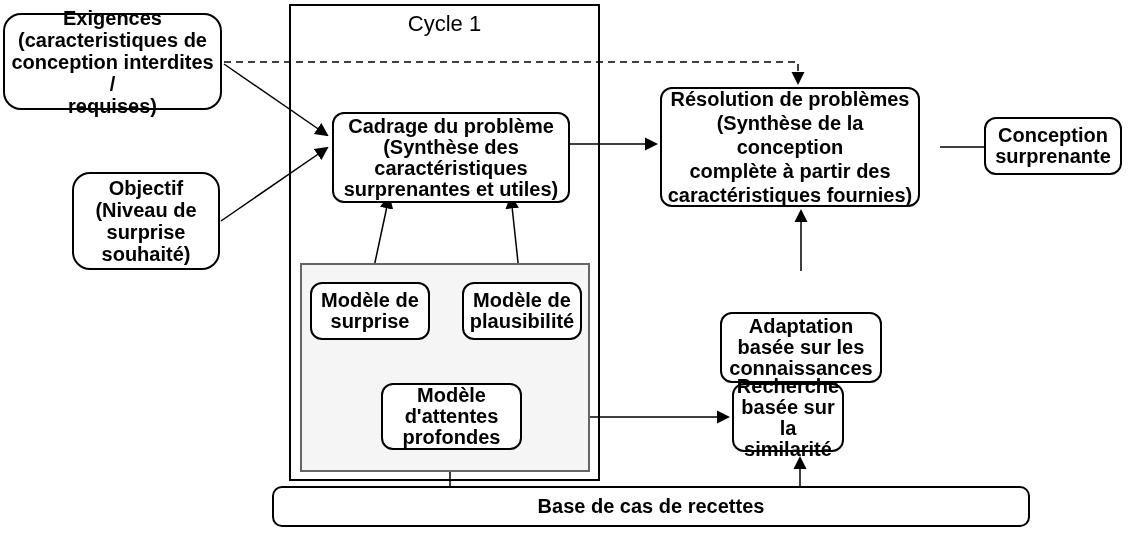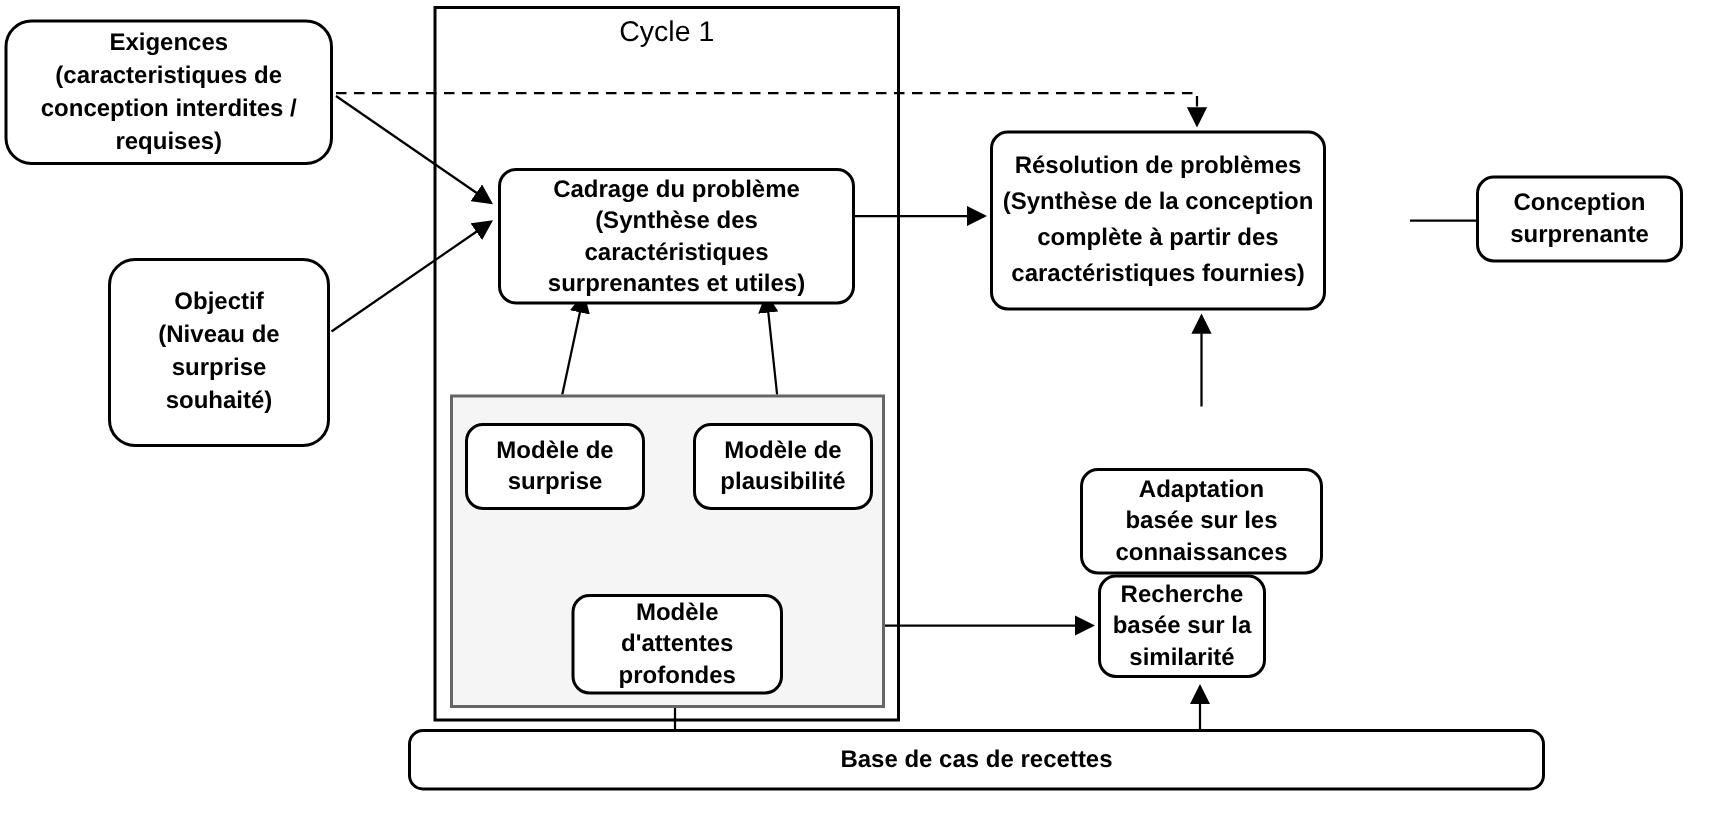--- a/index.html
+++ b/index.html
@@ -9,46 +9,46 @@
     width: 1141px; height: 543px; overflow: hidden; position: relative;
   }
   .stage { position: relative; width: 1141px; height: 543px; background: #ffffff; }
   .wires { position: absolute; left: 0; top: 0; width: 1141px; height: 543px; pointer-events: none; }
 
   .container {
     position: absolute; border: 2px solid #000000; background: transparent;
   }
   .container-label {
     position: absolute; top: 5px; left: 0; right: 0;
-    text-align: center; font-size: 19px; font-weight: 400; color: #000000;
+    text-align: center; font-size: 22px; font-weight: 400; color: #000000;
   }
 
   .group {
     position: absolute; background: #f5f5f5; border: 2px solid #666666;
   }
 
   .node {
     position: absolute; background: #ffffff; border: 2px solid #000000;
     border-radius: 12px; display: flex; align-items: center; justify-content: center;
-    text-align: center; font-weight: 700; font-size: 16px; line-height: 21px;
+    text-align: center; font-weight: 700; font-size: 20px; line-height: 21px;
     color: #000000; white-space: pre-line; padding: 2px;
   }
 
   
   .cycle1      { left: 289px; top: 4px;  width: 311px; height: 477px; }
   .cycle2      { left: 632px; top: 4px;  width: 328px; height: 477px; }
   .grp-modeles { left: 300px; top: 263px; width: 290px; height: 209px; }
 
   .n-exigences   { left: 3px;    top: 13px;  width: 219px; height: 97px;  border-radius: 18px; line-height: 22px; }
-  .n-objectif    { left: 72px;   top: 172px; width: 148px; height: 126px;  border-radius: 18px; line-height: 22px; }
+  .n-objectif    { left: 72px;   top: 172px; width: 148px; height: 98px;  border-radius: 18px; line-height: 22px; }
   .n-cadrage     { left: 332px;  top: 112px; width: 238px; height: 91px; }
-  .n-resolution  { left: 660px;  top: 87px;  width: 224px; height: 120px; line-height: 24px; }
+  .n-resolution  { left: 660px;  top: 87px;  width: 260px; height: 120px; line-height: 24px; }
   .n-surprise    { left: 310px;  top: 282px; width: 120px; height: 58px; }
   .n-plausibilite{ left: 462px;  top: 282px; width: 120px; height: 58px; }
-  .n-attentes    { left: 381px;  top: 383px; width: 141px; height: 67px; margin-top: 13px; }
+  .n-attentes    { left: 381px;  top: 383px; width: 141px; height: 67px; }
   .n-adaptation  { left: 720px;  top: 272px; width: 162px; height: 71px; margin-top: 40px; }
   .n-recherche   { left: 732px;  top: 383px; width: 112px; height: 69px; }
   .n-conception  { left: 984px; top: 117px; width: 138px; height: 58px; }
   .n-base        { left: 272px;  top: 486px; width: 758px; height: 41px; border-radius: 10px; }
 </style>
 </head>
 <body>
 
 <div class="stage">
 

